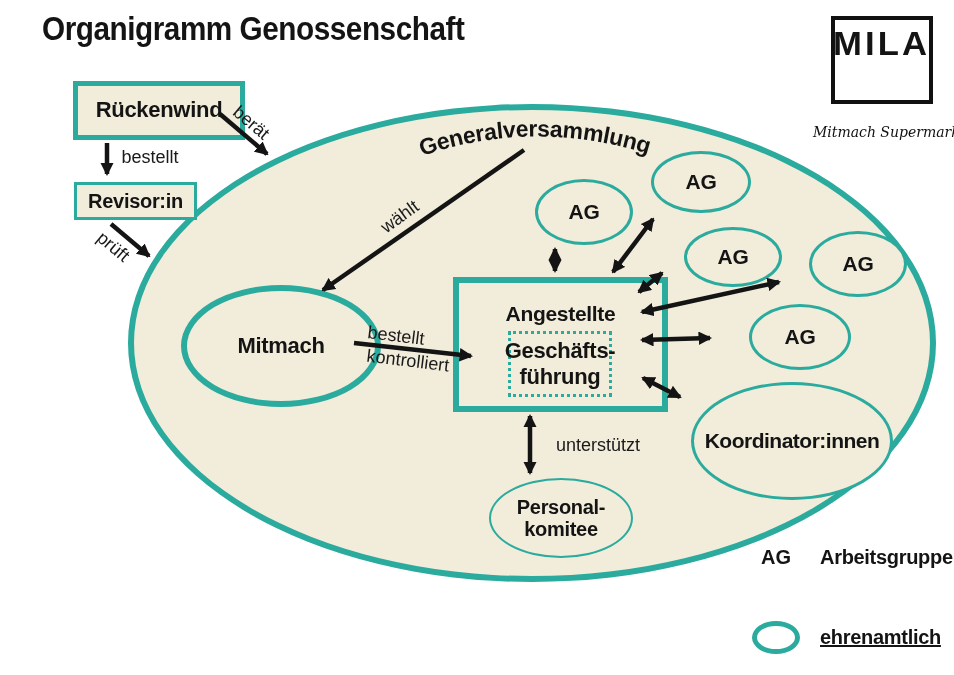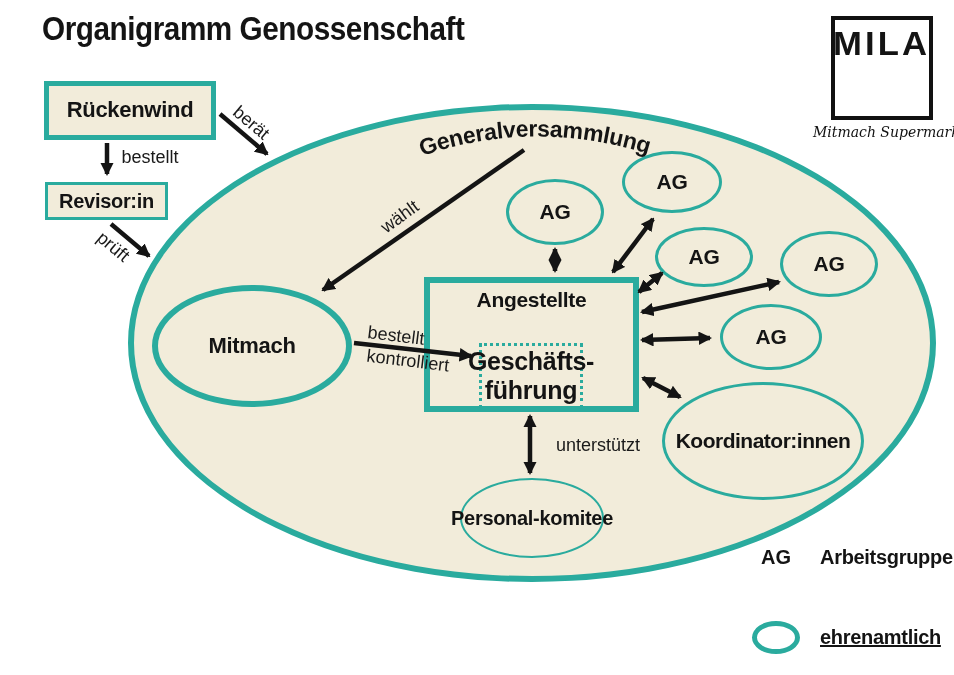--- a/index.html
+++ b/index.html
@@ -12,66 +12,66 @@
     position:relative;width:954px;height:675px;background:#fff;
     font-family:"Liberation Sans",sans-serif;color:var(--ink);overflow:hidden;
   }
   .page-title{
     position:absolute;left:42px;top:10px;margin:0;
     font-size:33px;font-weight:bold;letter-spacing:-0.5px;
     transform:scaleX(0.9);transform-origin:left top;white-space:nowrap;
   }
   
   .logo-box{
-    position:absolute;left:831px;top:16px;width:102px;height:104px;
+    position:absolute;left:831px;top:16px;width:102px;height:88px;
     box-sizing:border-box;border:4px solid #111;background:#fff;
     display:flex;justify-content:center;align-items:flex-start;
   }
   .logo-word{
     font-size:34px;font-weight:bold;letter-spacing:3px;margin-top:4px;
     transform:scaleX(1.02);white-space:nowrap;
   }
   .logo-tagline{
     position:absolute;left:813px;top:124px;width:140px;text-align:center;
     font-family:"DejaVu Serif",serif;font-style:italic;font-size:14px;color:#111;
     white-space:nowrap;
   }
   
   .node{
     position:absolute;box-sizing:border-box;background:var(--cream);
     border:3px solid var(--teal);display:flex;align-items:center;justify-content:center;
-    text-align:center;font-weight:bold;letter-spacing:-0.3px;line-height:1.12;
+    text-align:center;font-weight:bold;letter-spacing:-0.3px;line-height:1.12;margin-left:29px;
   }
   .ellipse{border-radius:50%;}
   .big-ellipse{
     position:absolute;left:128px;top:104px;width:808px;height:478px;
     box-sizing:border-box;background:var(--cream);border:6px solid var(--teal);
     border-radius:50%;
   }
   .rueckenwind{left:44px;top:81px;width:172px;height:59px;border-width:5px;font-size:22px;}
   .revisorin{left:45px;top:182px;width:123px;height:38px;font-size:20px;}
   .vorstand{left:152px;top:285px;width:200px;height:122px;border-width:6px;font-size:22px;}
   .angestellte{
     left:424px;top:277px;width:215px;height:135px;border-width:6px;font-size:21px;
-    align-items:flex-start;padding-top:5px;
+    align-items:flex-start;padding-top:19px;
   }
   .gf-box{
-    position:absolute;left:49px;top:60px;width:104px;height:66px;
+    position:absolute;left:49px;top:48px;width:104px;height:66px;
     box-sizing:border-box;border:3px dotted var(--teal);
     display:flex;flex-direction:column;align-items:center;justify-content:center;
-    font-size:25px;font-weight:bold;line-height:1.18;
+    font-size:22px;font-weight:bold;line-height:1.18;
   }
   .ag1{left:506px;top:179px;width:98px;height:66px;font-size:21px;}
   .ag2{left:622px;top:151px;width:100px;height:62px;font-size:21px;}
   .ag3{left:655px;top:227px;width:98px;height:60px;font-size:21px;}
   .ag4{left:780px;top:231px;width:98px;height:66px;font-size:21px;}
   .ag5{left:720px;top:304px;width:102px;height:66px;font-size:21px;}
   .koordinatorinnen{left:662px;top:382px;width:202px;height:118px;font-size:21px;letter-spacing:-0.5px;}
   .personalkomitee{left:460px;top:478px;width:144px;height:80px;border-width:2px;
-    font-size:20px;flex-direction:row;}
+    font-size:20px;flex-direction:column;}
   
   .arrow-layer{position:absolute;left:0;top:0;pointer-events:none;}
   .arrow{stroke:var(--ink);stroke-width:4.5;fill:none;}
   .gv-text{font-family:"Liberation Sans",sans-serif;font-weight:bold;font-size:23px;
     fill:var(--ink);letter-spacing:-0.3px;}
   
   .edge-label{
     position:absolute;font-size:18px;color:#1a1a1a;white-space:nowrap;
     transform:translate(-50%,-50%);
   }

